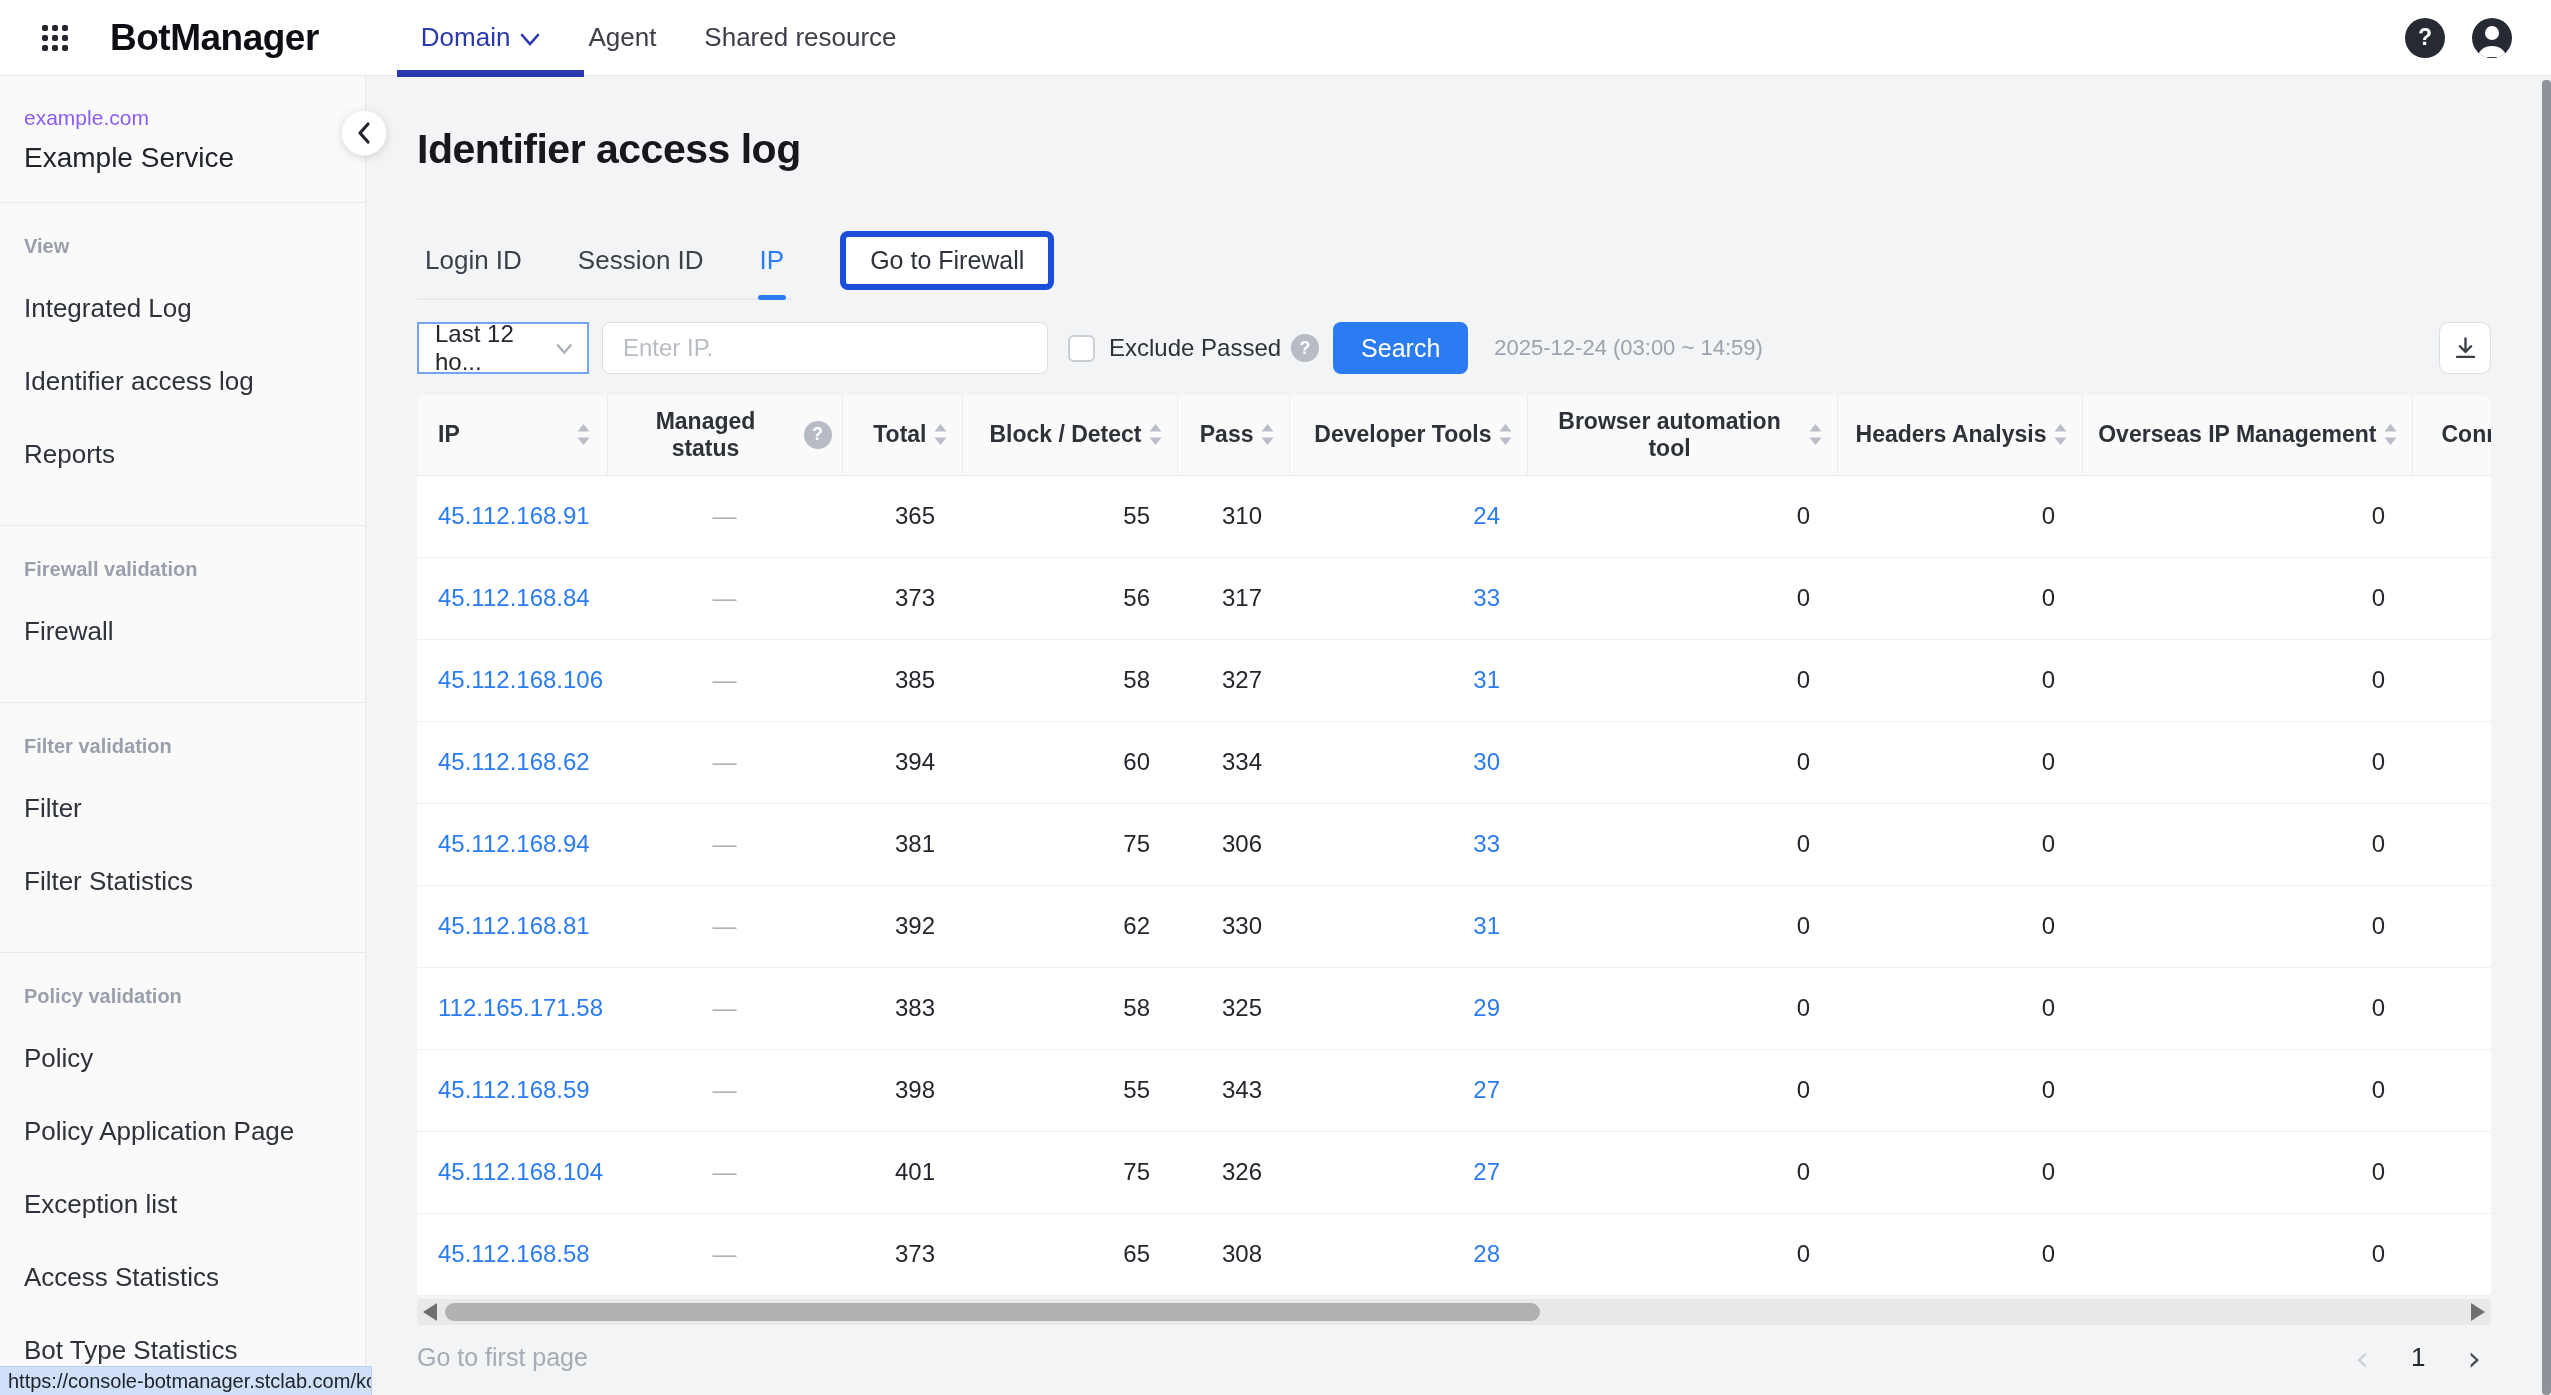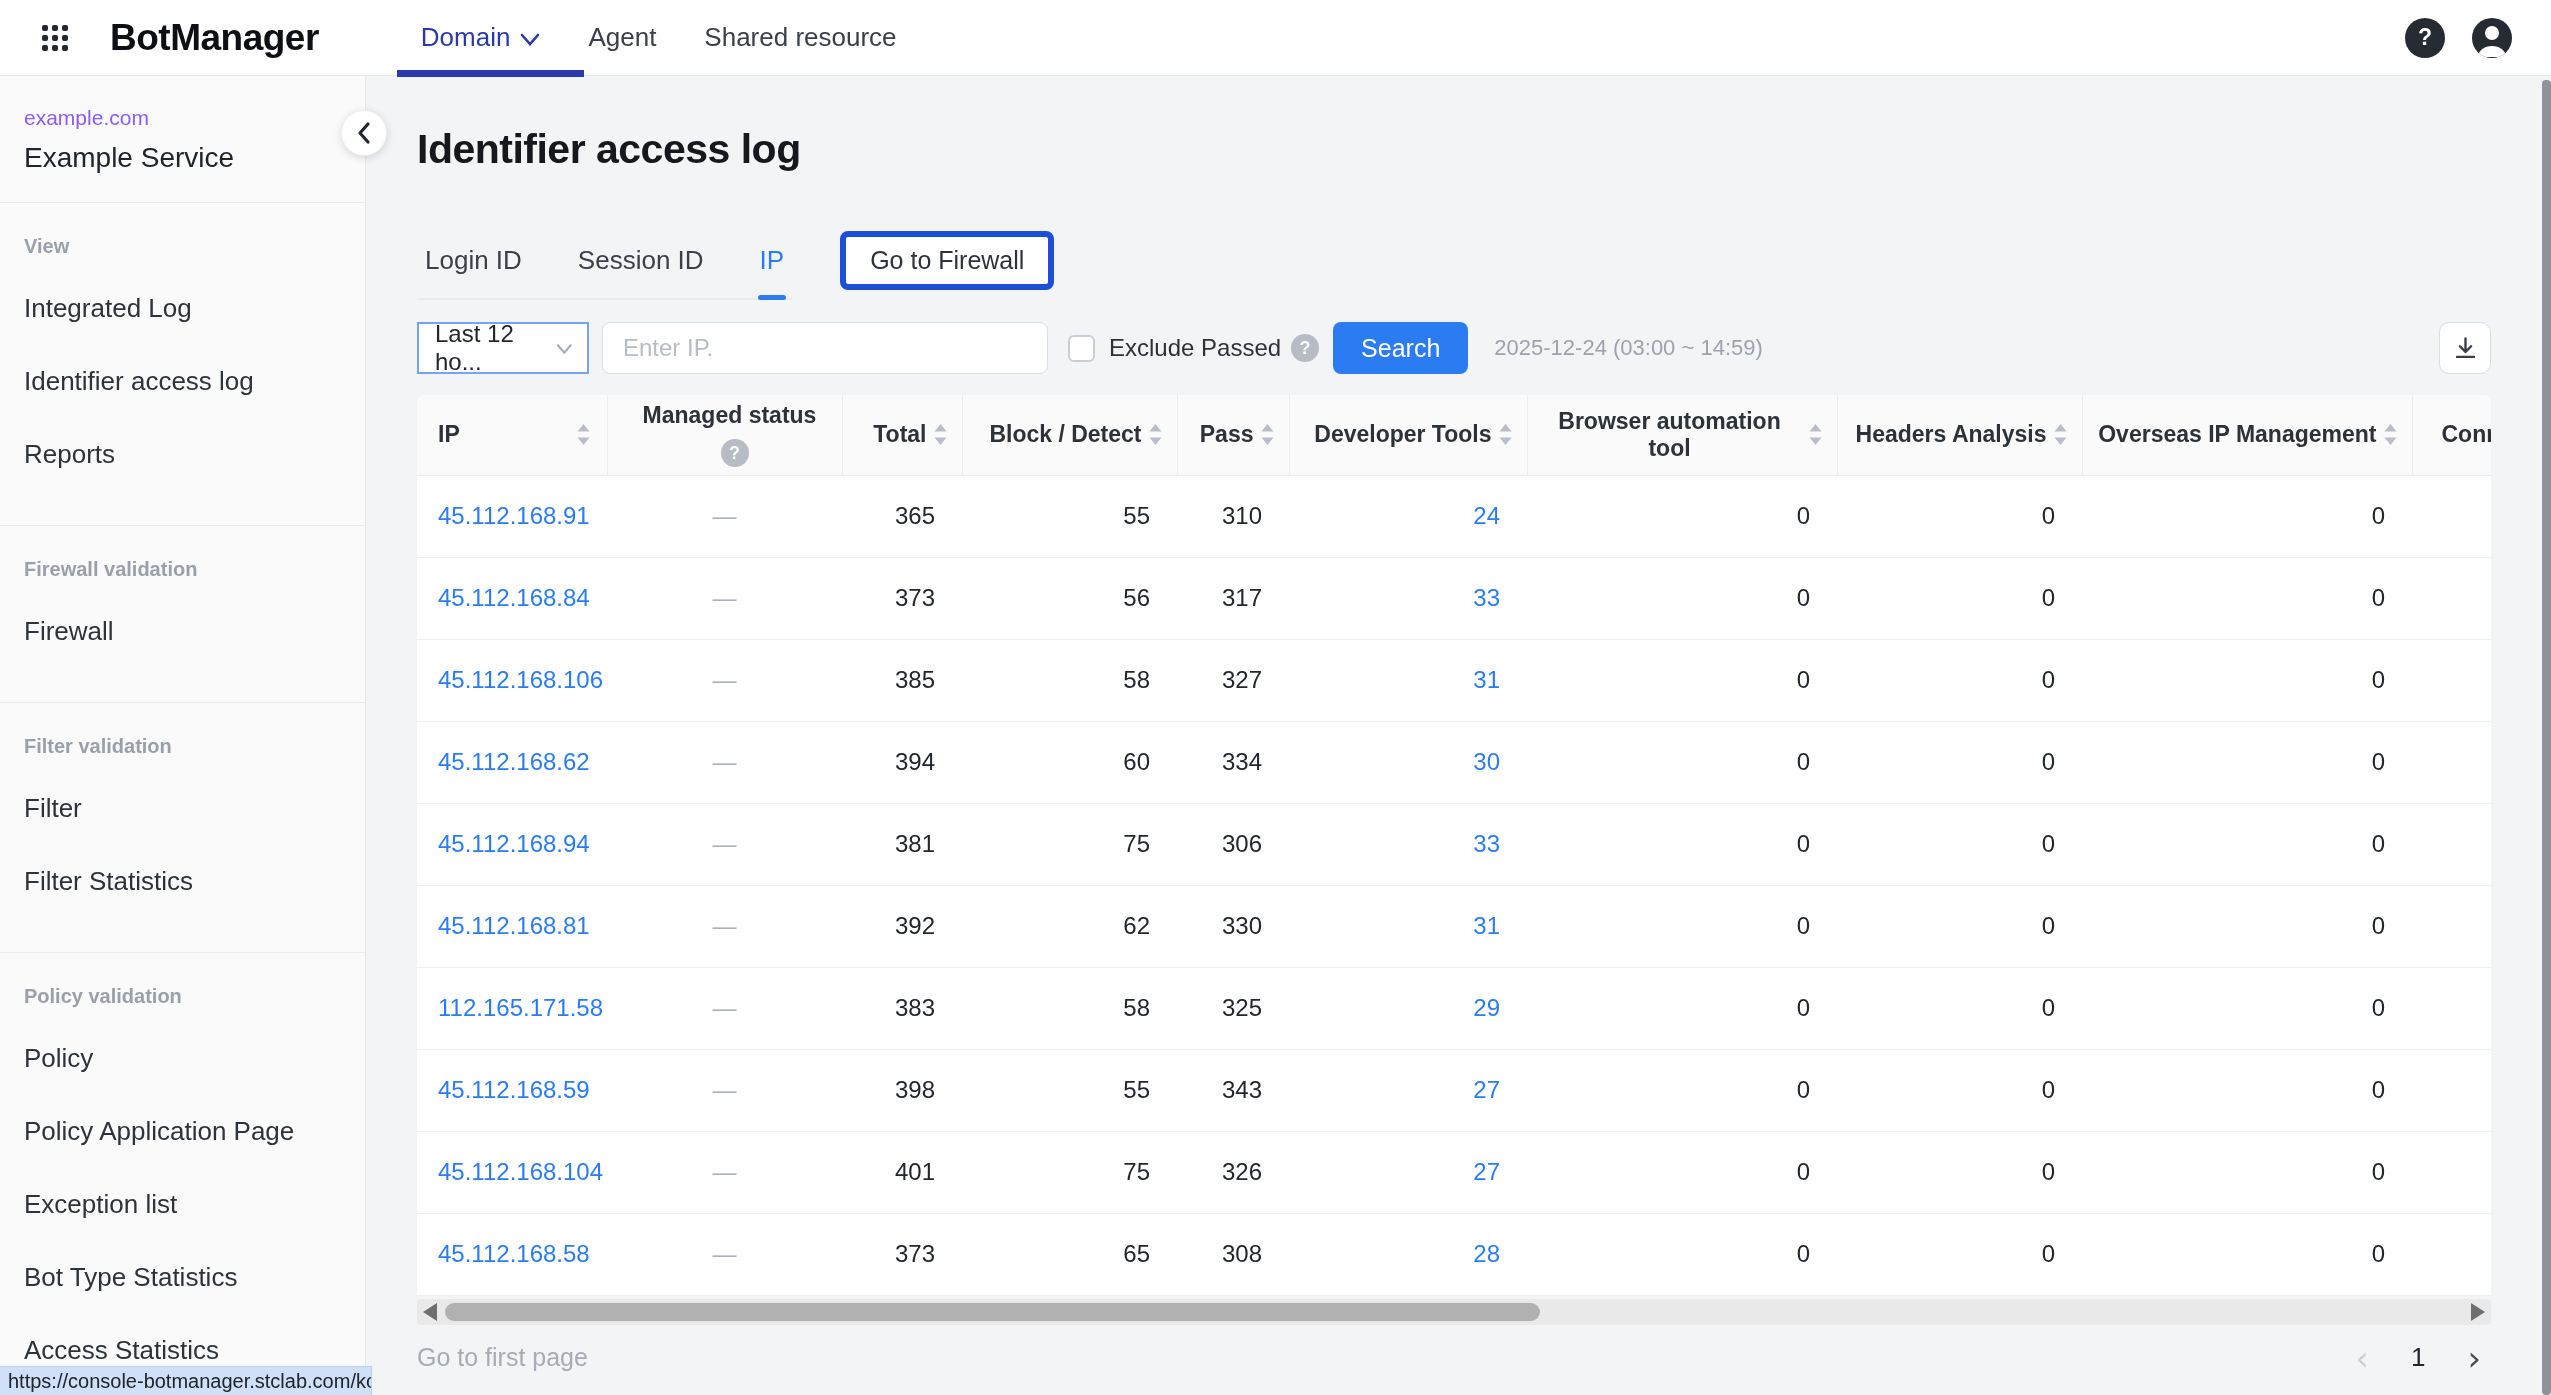--- a/index.html
+++ b/index.html
@@ -87,21 +87,21 @@
   .table-card { margin-top:21px; width:2074px; background:#fff; border-radius:8px 8px 0 0;
                 overflow:hidden; }
   table { border-collapse:collapse; table-layout:fixed; width:2195px; }
   col.c0{width:190px} col.c1{width:235px} col.c2{width:120px} col.c3{width:215px} col.c4{width:112px}
   col.c5{width:238px} col.c6{width:310px} col.c7{width:245px} col.c8{width:330px} col.c9{width:200px}
   thead th { background:#fafafa; height:80px; font-size:23px; font-weight:700; color:#2d3138;
              border-bottom:1px solid #e8eaed; }
   thead th + th { border-left:1px solid #ebedef; }
   .thi { display:flex; align-items:center; }
   .th-ip .thi { justify-content:space-between; padding:0 16px 0 21px; }
-  .th-managed .thi { justify-content:flex-start; gap:10px; padding:0 10px 0 20px;flex-direction:column; }
+  .th-managed .thi { justify-content:flex-start; gap:10px; padding:0 10px 0 20px; }
   .th-num .thi { justify-content:flex-end; gap:6px; padding:0 14px 0 10px; }
   .th-conn .thi { justify-content:flex-start; padding:0 10px 0 29px; }
   .sort { flex:none; }
   tbody tr { border-bottom:1px solid #eef0f2; }
   tbody td { height:82px; font-size:24px; }
   .td-ip { padding-left:21px; text-align:left; }
   .td-ip a, .td-link a { color:#2b7cf2; text-decoration:none; cursor:pointer; }
   .td-managed { text-align:center; color:#aeb2ba; }
   .td-num { text-align:right; padding-right:27px; color:#23262d; }
 
@@ -210,22 +210,22 @@
             <div class="sb-label">Filter validation</div>
             <div class="sb-item">Filter</div>
             <div class="sb-item">Filter Statistics</div>
           </div>
           <div class="sb-divider"></div>
           <div class="sb-section">
             <div class="sb-label">Policy validation</div>
             <div class="sb-item">Policy</div>
             <div class="sb-item">Policy Application Page</div>
             <div class="sb-item">Exception list</div>
+            <div class="sb-item">Access Statistics</div>
             <div class="sb-item">Bot Type Statistics</div>
-            <div class="sb-item">Access Statistics</div>
             <div class="sb-item">Country Statistics</div>
           </div>
         </div>
     </div>
 
     <div class="main">
       <div class="page-title">Identifier access log</div>
 
       <div class="tabs-row">
         <div class="tab-list">

